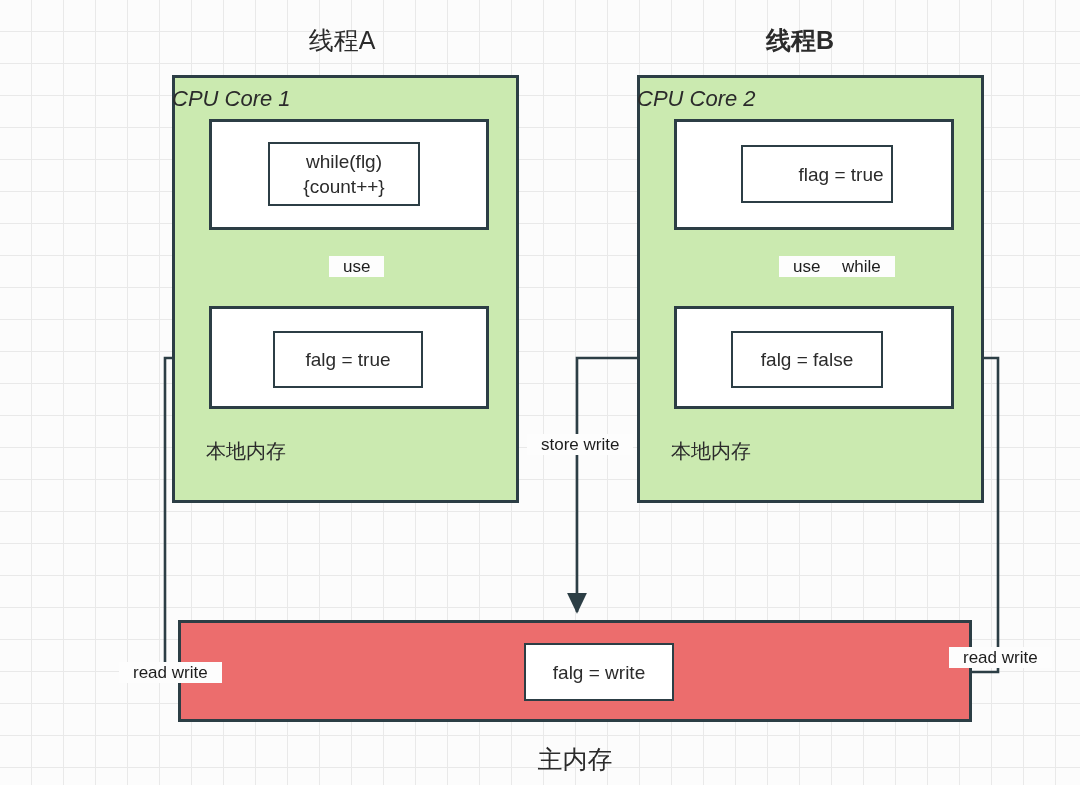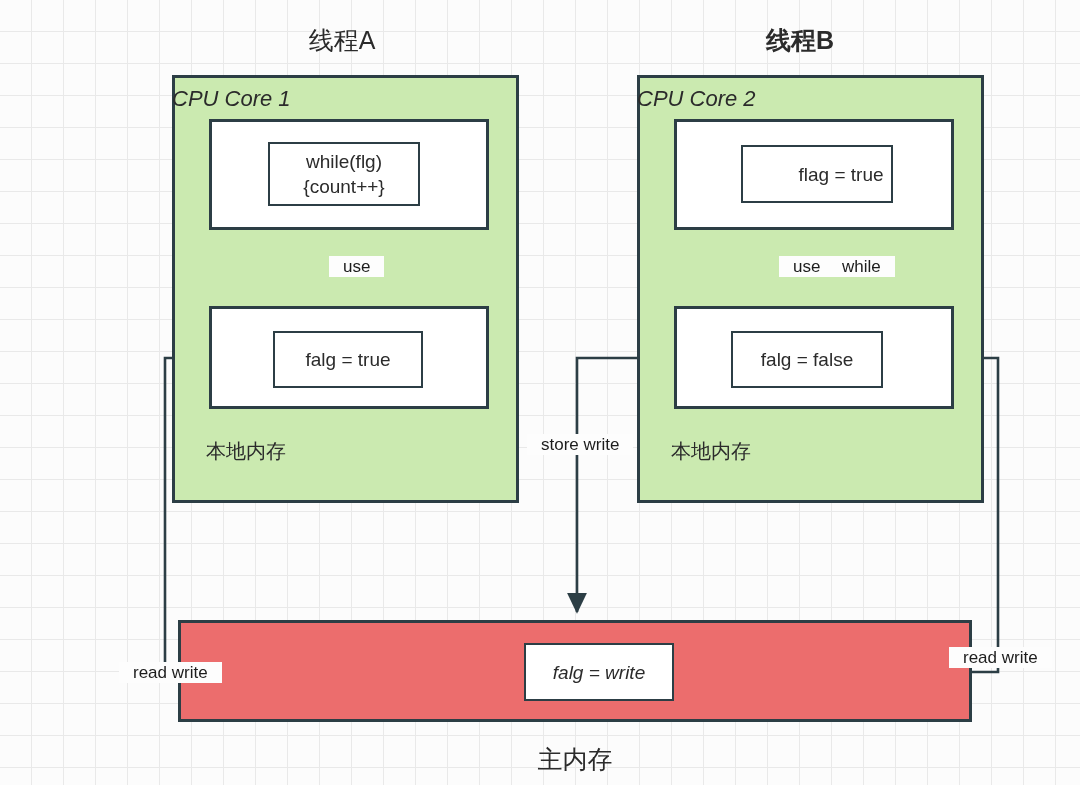--- a/index.html
+++ b/index.html
@@ -147,21 +147,21 @@
 
   <div class="whitebox" style="left:674px; top:119px; width:280px; height:111px;"></div>
   <div class="innerbox" style="left:741px; top:145px; width:152px; height:58px;padding-left:48px;">flag = true</div>
 
   <div class="whitebox" style="left:674px; top:306px; width:280px; height:103px;"></div>
   <div class="innerbox" style="left:731px; top:331px; width:152px; height:57px;">falg = false</div>
 
   <div class="zone-label" style="left:637px; top:438px; width:347px;">本地内存</div>
 
   <div class="mainmem" style="left:178px; top:620px; width:794px; height:102px;"></div>
-  <div class="innerbox" style="left:524px; top:643px; width:150px; height:58px;font-style:italic;">falg = write</div>
+  <div class="innerbox" style="left:524px; top:643px; width:150px; height:58px;">falg = write</div>
   <div class="mainmem-label" style="left:178px; top:743px; width:794px;">主内存</div>
 
   <div class="edge-label" style="left:329px; top:256px;">use</div>
   <div class="edge-label" style="left:779px; top:256px;">use</div>
   <div class="edge-label" style="left:828px; top:256px;">while</div>
   <div class="edge-label" style="left:527px; top:434px;">store write</div>
   <div class="edge-label" style="left:119px; top:662px;">read write</div>
   <div class="edge-label" style="left:949px; top:647px;">read write</div>
 
 </div>

